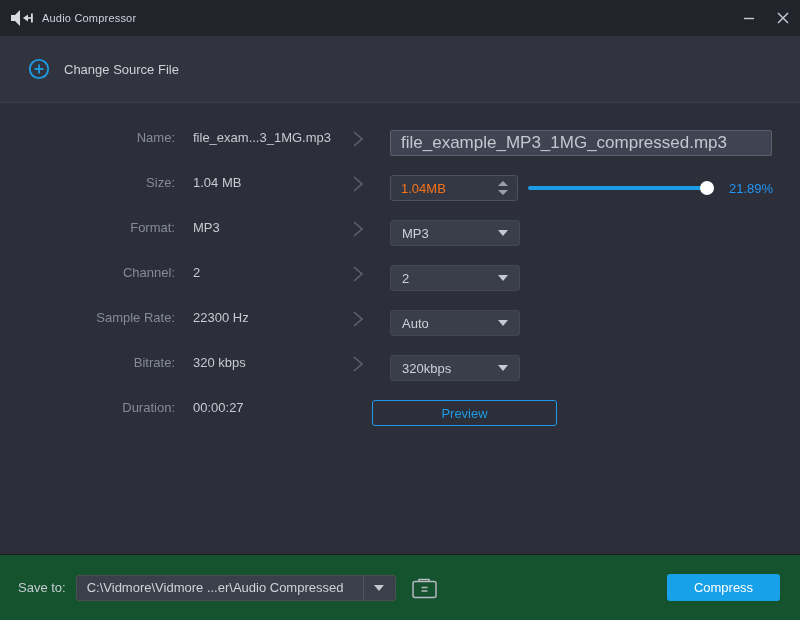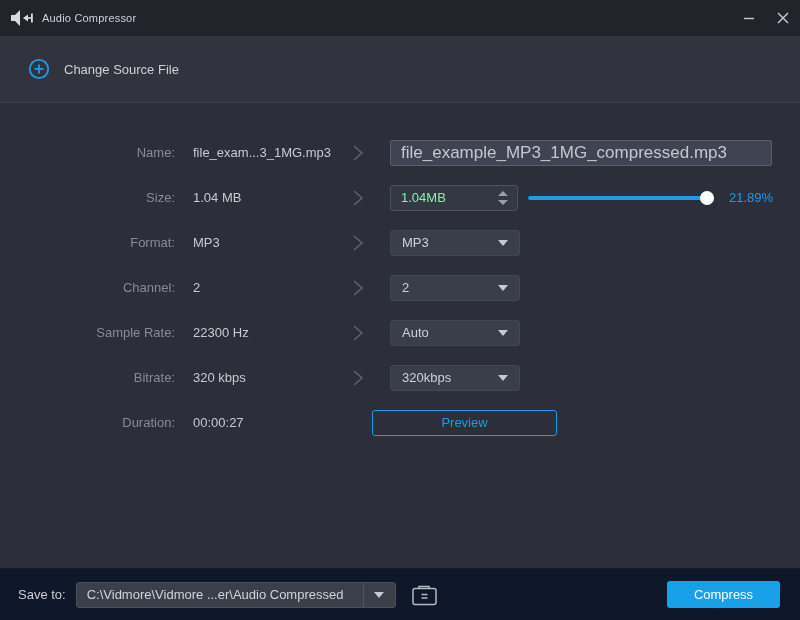--- a/index.html
+++ b/index.html
@@ -30,39 +30,39 @@
   
   .header {
     height: 67px; background: #31343e; border-bottom: 1px solid #3b3f4a;
     display: flex; align-items: center; padding-left: 28px; flex-shrink: 0;
   }
   .plus-icon { width: 22px; height: 22px; margin-right: 14px; display: flex; }
   .header .change-label { color: #ccd0d7; font-size: 13px; }
 
   
   .main { flex: 1; background: #2c2f39; padding-top: 27px; }
-  .row { display: flex; align-items: center; height: 45px; }
+  .row { display: flex; align-items: flex-start; height: 45px; }
   .row-label { width: 175px; text-align: right; color: #868b95; }
   .row-value { width: 150px; margin-left: 18px; color: #c6cad2; white-space: nowrap; }
   .row-chevron { width: 30px; display: flex; align-items: center; justify-content: center; }
   .row-chevron.hidden { visibility: hidden; }
   .row-control { margin-left: 17px; display: flex; align-items: center; }
 
   .text-input {
     width: 382px; height: 26px; background: #404452; border: 1px solid #5b5f6b;
     border-radius: 2px; color: #c3c7cf; font-size: 17px; padding: 0 10px;
     font-family: "Liberation Sans", sans-serif; outline: none;
   }
 
   .spin-box {
     width: 128px; height: 26px; background: #343845; border: 1px solid #4e525e;
     border-radius: 3px; display: flex; align-items: center;
   }
   .spin-box input {
-    width: 88px; background: transparent; border: none; color: #86efac;
+    width: 88px; background: transparent; border: none; color: #f97316;
     font-size: 13px; padding-left: 10px; outline: none;
     font-family: "Liberation Sans", sans-serif;
   }
   .spin-arrows { margin-left: auto; margin-right: 9px; display: flex; flex-direction: column; gap: 4px; }
   .arr-up { width: 0; height: 0; border-left: 5px solid transparent; border-right: 5px solid transparent; border-bottom: 5px solid #9aa0aa; }
   .arr-down { width: 0; height: 0; border-left: 5px solid transparent; border-right: 5px solid transparent; border-top: 5px solid #9aa0aa; }
 
   .slider { position: relative; width: 186px; height: 14px; margin-left: 10px; }
   .slider .track { position: absolute; top: 5px; left: 0; right: 0; height: 4px; border-radius: 2px; background: #1d9be4; }
   .slider .handle {
@@ -79,21 +79,21 @@
   .dd-caret { margin-left: auto; width: 0; height: 0; border-left: 5px solid transparent; border-right: 5px solid transparent; border-top: 6px solid #c5c9d1; }
 
   .preview-btn {
     margin-left: -18px; width: 185px; height: 26px; background: transparent;
     border: 1px solid #1d9be4; border-radius: 3px; color: #1d9be4; font-size: 13px;
     font-family: "Liberation Sans", sans-serif; cursor: default;
   }
 
   
   .footer {
-    height: 52px; background: #0f172a; border-top: 1px solid #1a1c22;
+    height: 66px; background: #14532d; border-top: 1px solid #1a1c22;
     display: flex; align-items: center; padding: 0 20px 0 18px; flex-shrink: 0;
   }
   .saveto-label { color: #c9cdd4; margin-right: 10px; }
   .path-box {
     width: 320px; height: 26px; background: #3b3f4a; border: 1px solid #4b4f5a;
     border-radius: 3px; display: flex; align-items: center; overflow: hidden;
   }
   .path-box input {
     flex: 1; background: transparent; border: none; color: #cfd3da; font-size: 13px;
     padding: 0 10px; outline: none; font-family: "Liberation Sans", sans-serif;

